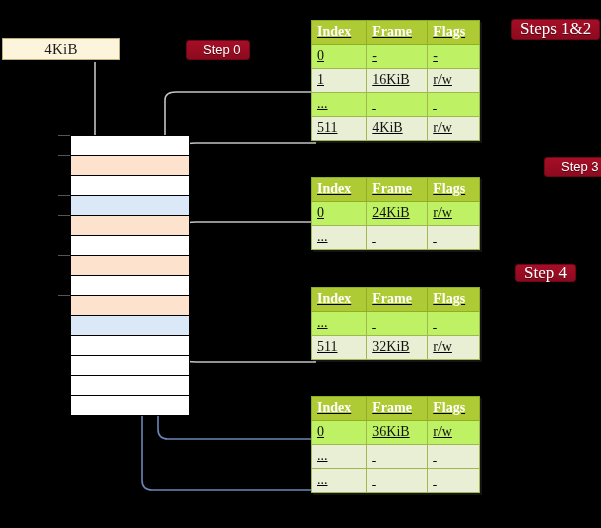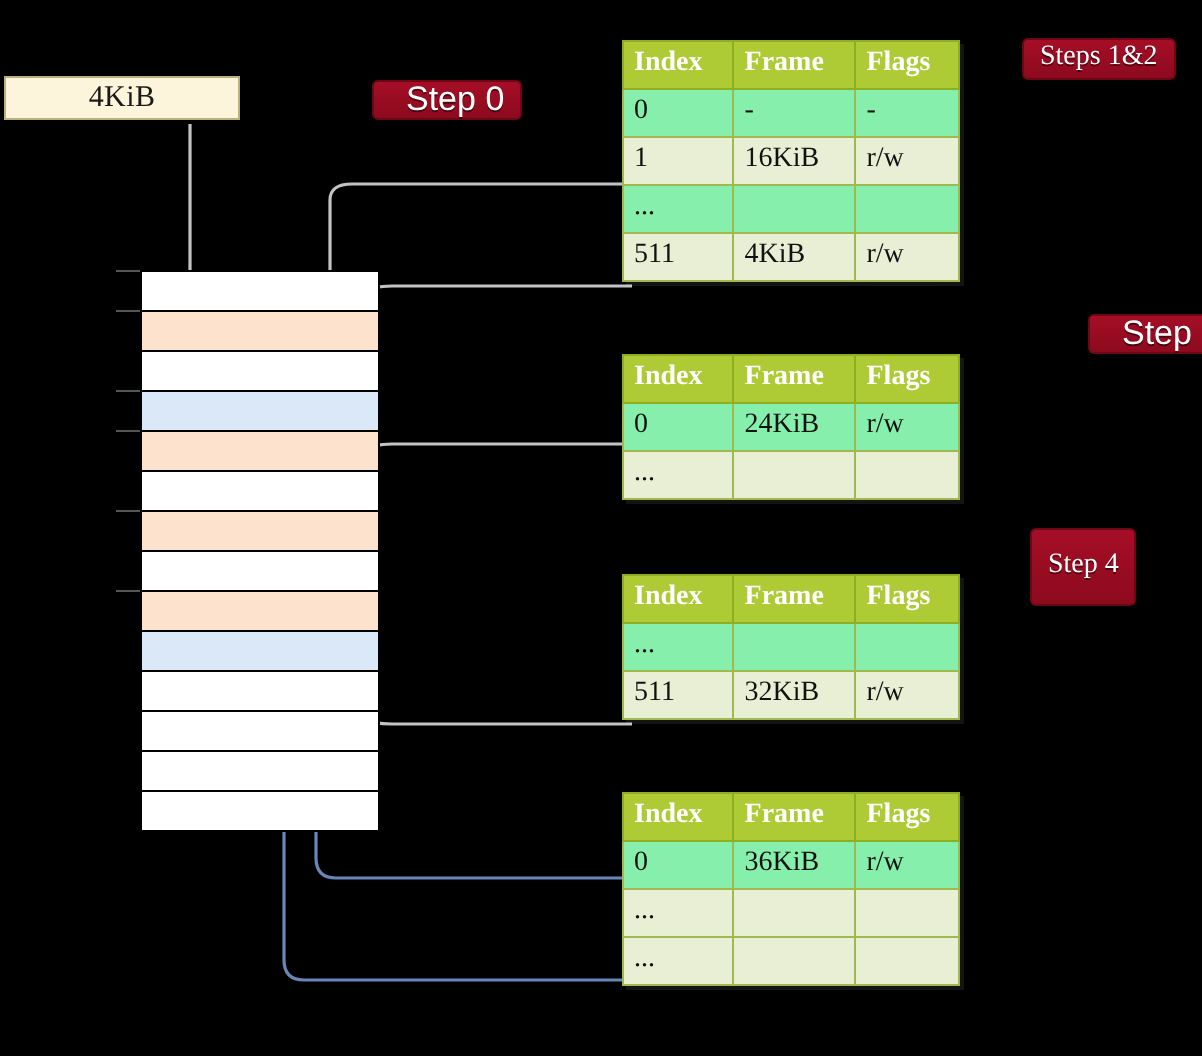--- a/index.html
+++ b/index.html
@@ -25,48 +25,49 @@
 
   
   .badge{
     position:absolute;
     box-sizing:border-box;
     background:#9c0b22;
     background:linear-gradient(#a50e26,#8d0a1e);
     border:1px solid #6d0716;
     border-radius:3px;
     color:#fff;
-    font-size:14px;
+    font-size:17px;
     display:flex;align-items:center;justify-content:center;
     padding:1px 8px 2px 8px;
     white-space:nowrap;
     text-shadow:0 1px 0 rgba(0,0,0,.5);
     font-family:Liberation Serif, serif;
   }
-  .badge.sans{font-family:"Liberation Sans", sans-serif;font-size:17px;padding-left:16px;}
+  .badge.sans{font-family:"Liberation Sans", sans-serif;font-size:13px;padding-left:16px;}
 
   
   .memcol{position:absolute;box-sizing:border-box;}
   .memrow{
     position:absolute;left:0;
     box-sizing:border-box;
     border:1px solid #000;
     background:#fff;
   }
   .memrow.orange{background:#fde3cd;}
   .memrow.blue{background:#dbe8f8;}
   .tick{position:absolute;height:1px;background:#555;}
 
   
   table.pt{
     position:absolute;
     border-collapse:collapse;
-    background:#86efac;
+    background:#bef264;
     font-size:14px;
     box-shadow:2px 2px 0 rgba(255,255,255,.08);
+    text-decoration:underline;
   }
   table.pt th{
     background:#aecb35;
     color:#fff;
     font-weight:bold;
     text-align:left;
     padding:2px 5px 3px 5px;
     border:1px solid #8fae22;
     font-size:14px;
     line-height:1.25;
@@ -168,21 +169,21 @@
 
   <div class="badge sans" style="left:186px;top:40px;height:20px;">
     <span>Step 0</span>
   </div>
   <div class="badge" style="left:511px;top:19px;height:21px;">
     <span>Steps 1&amp;2</span>
   </div>
   <div class="badge sans" style="left:519px;top:157px;height:20px;margin-left:25px;">
     <span>Step 3</span>
   </div>
-  <div class="badge" style="left:515px;top:264px;height:39px;">
+  <div class="badge" style="left:515px;top:264px;height:18px;">
     <span>Step 4</span>
   </div>
 
   <table class="pt" id="tbl-level4" style="left:311px;top:20px;width:169px;">
       <thead>
         <tr>
           <th style="width: 56px;">Index</th>
           <th style="width: 62px;">Frame</th>
           <th style="width: 51px;">Flags</th>
         </tr>

